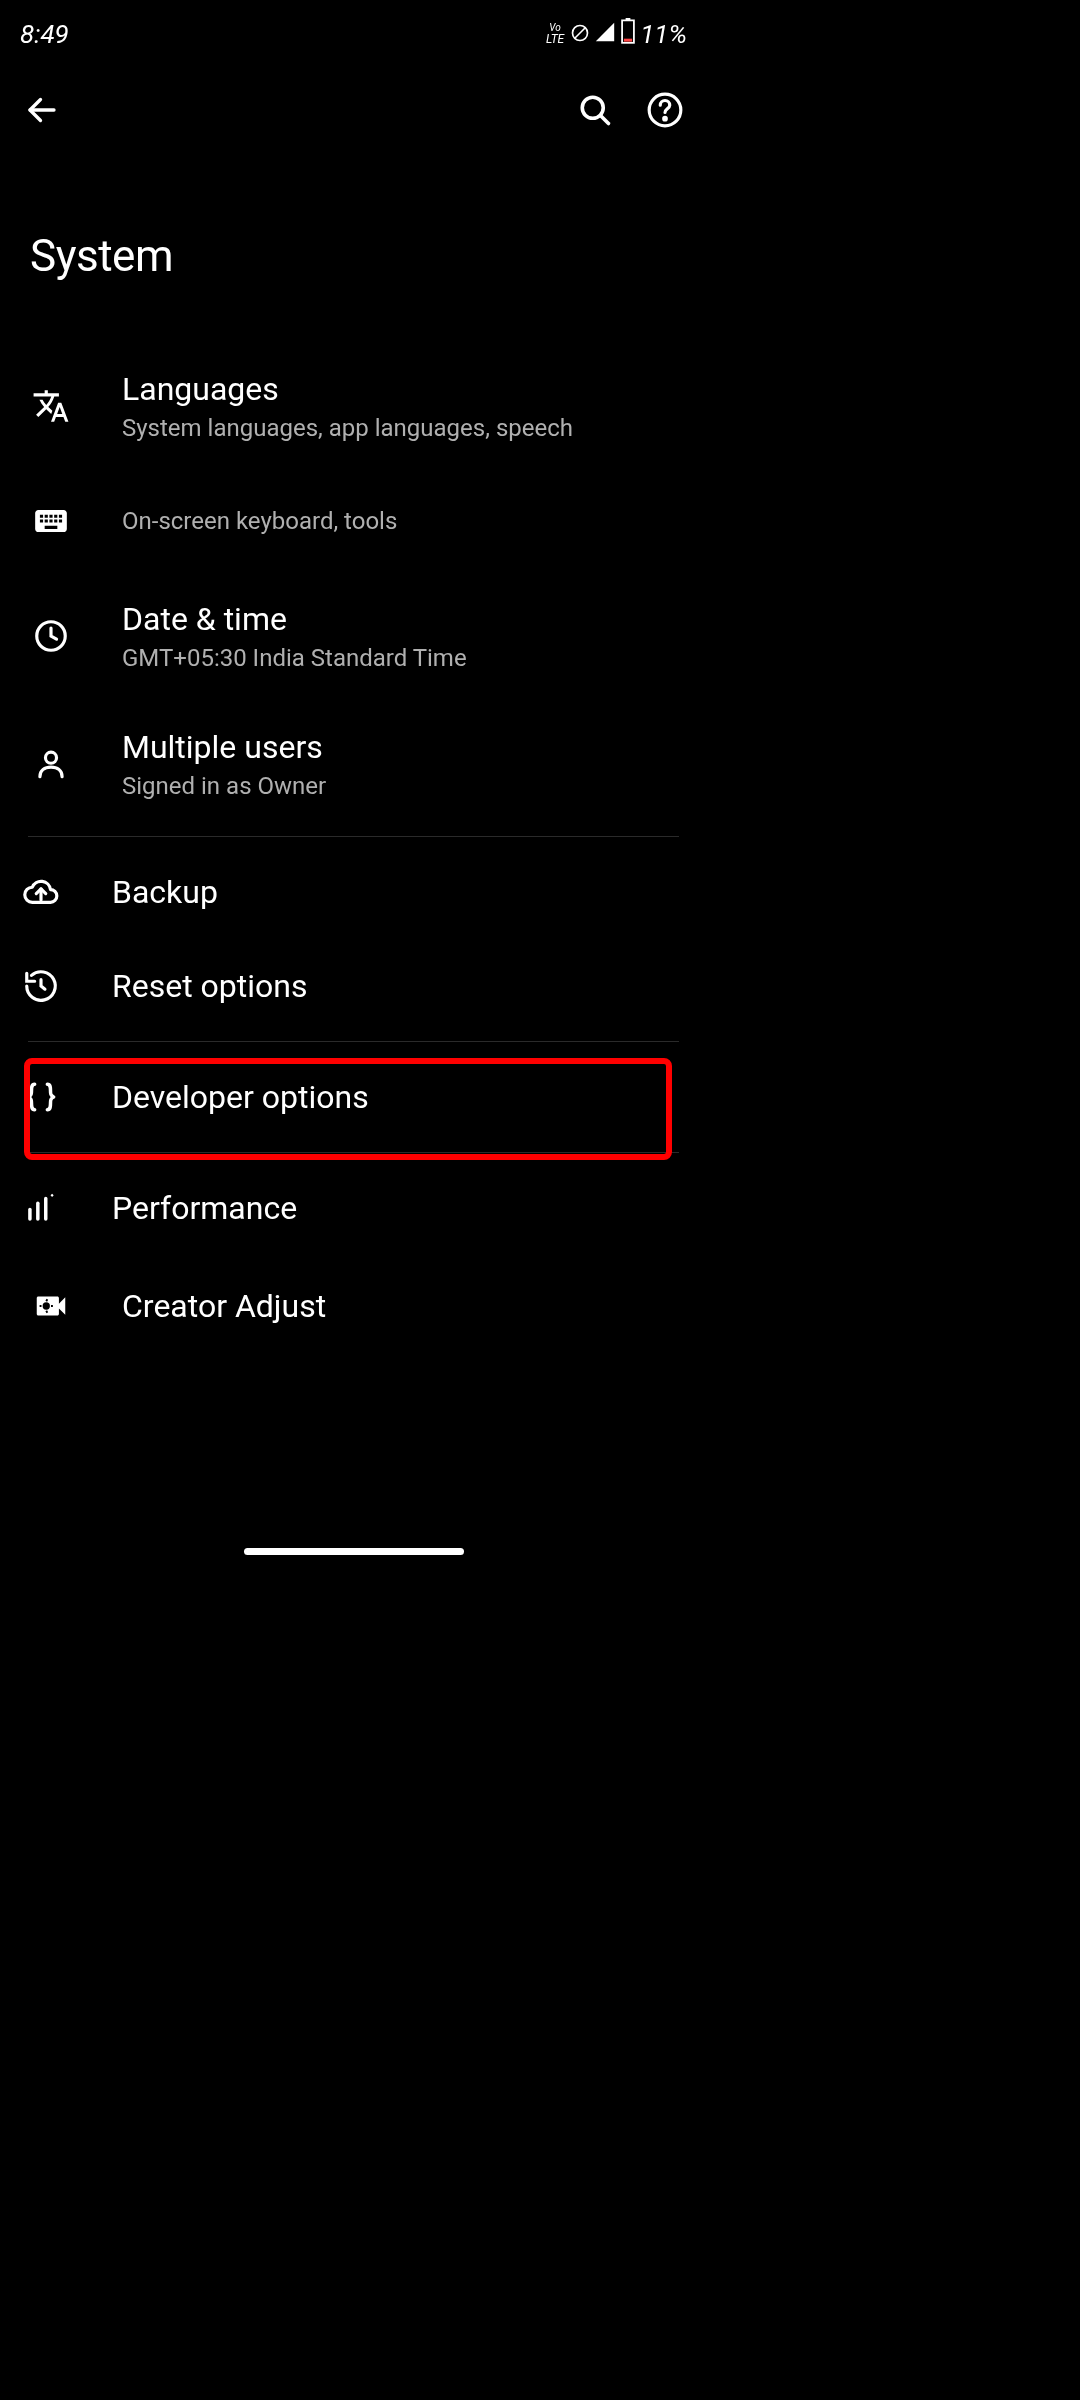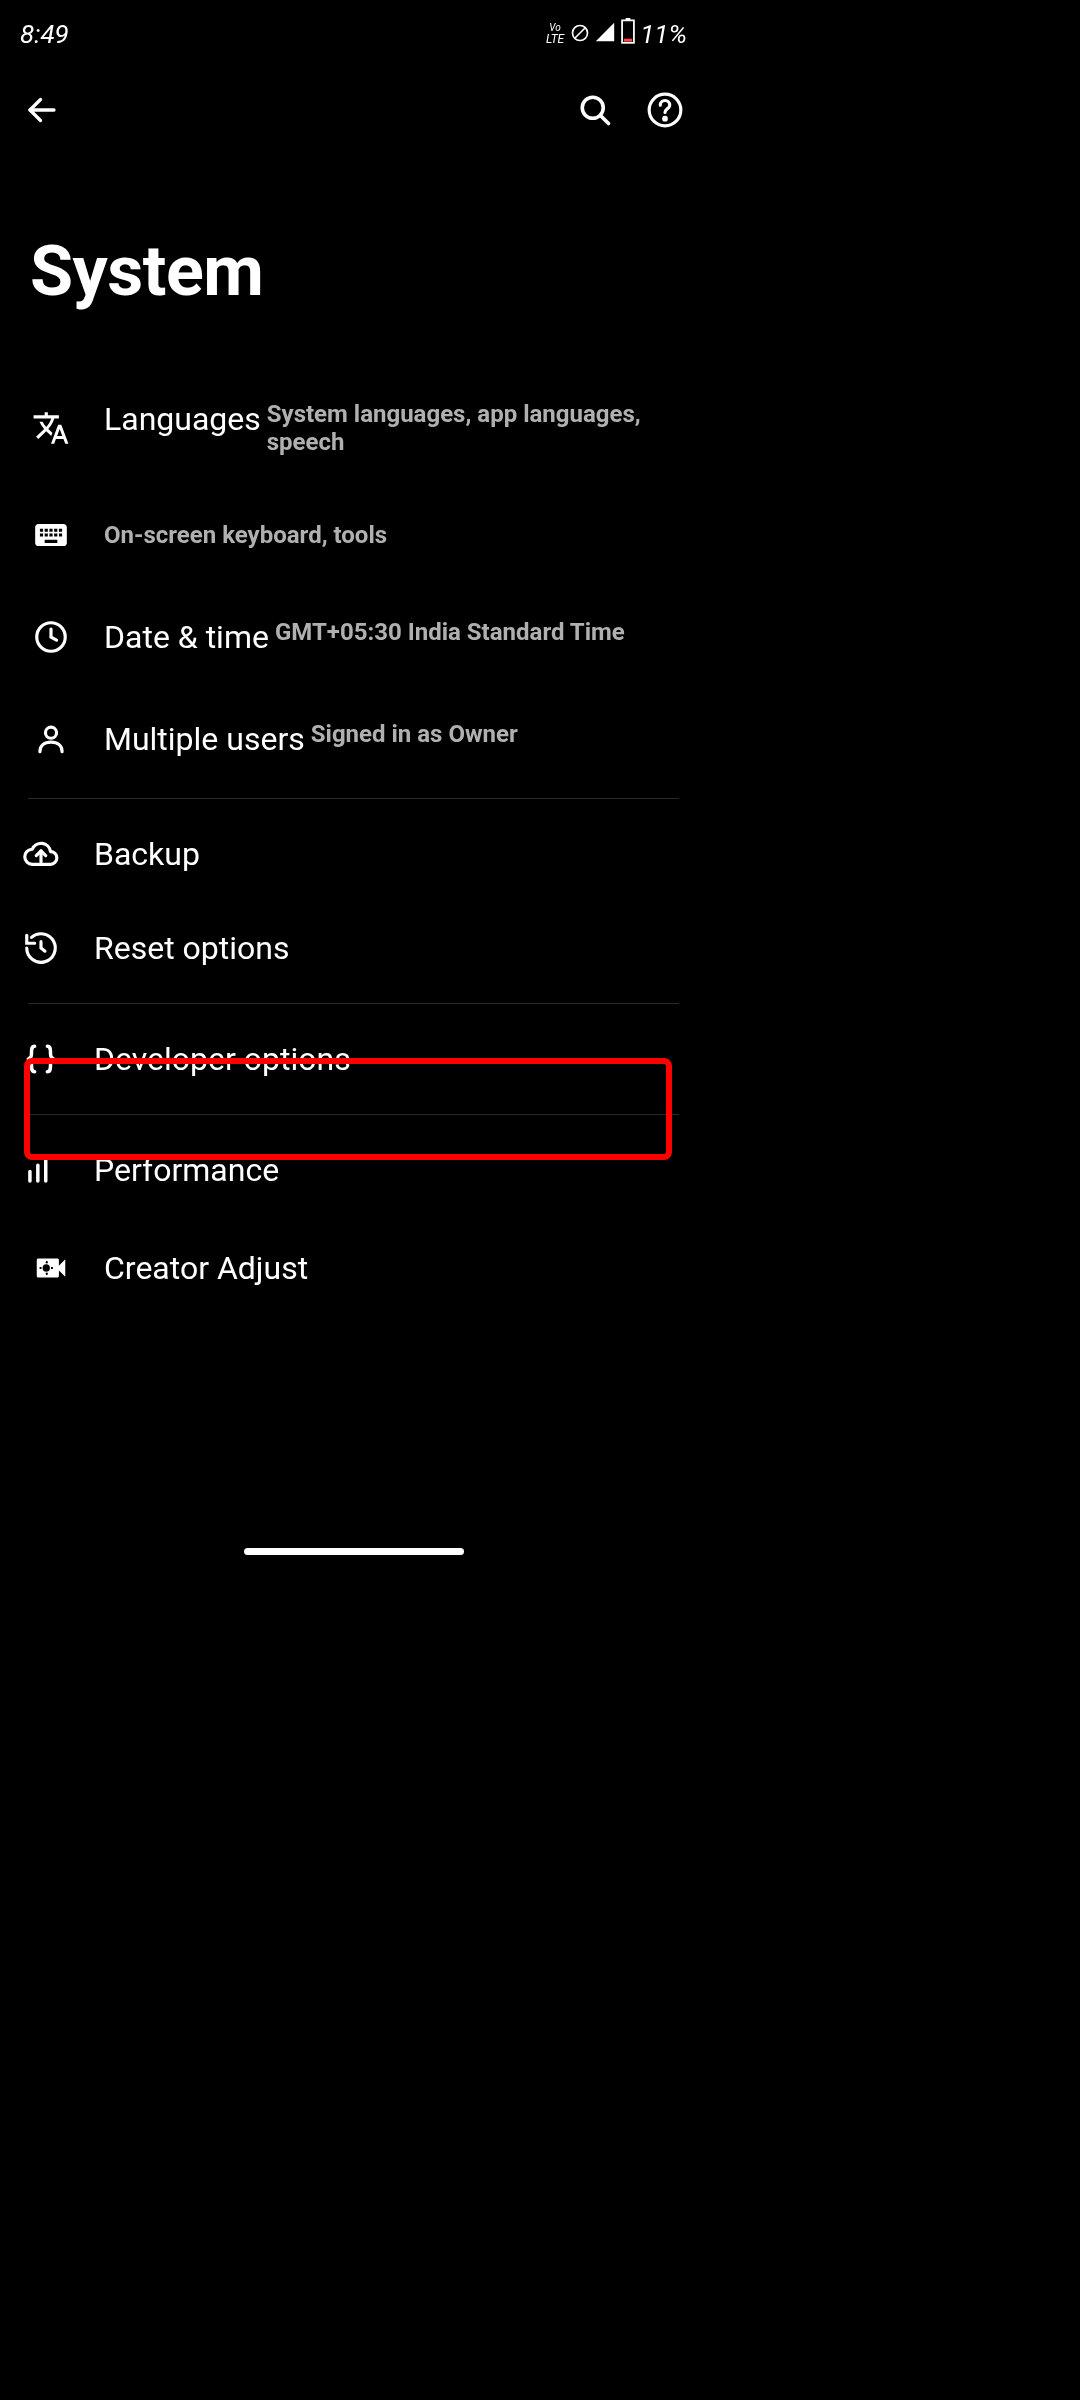--- a/index.html
+++ b/index.html
@@ -53,22 +53,22 @@
       width: 44px;
       height: 44px;
       display: flex;
       align-items: center;
       justify-content: center;
     }
     .icon-btn + .icon-btn {
       margin-left: 26px;
     }
     .page-title {
-      font-size: 70px;
-      font-weight: 700;
+      font-size: 44px;
+      font-weight: 400;
       padding: 78px 30px 60px 30px;
       letter-spacing: -0.5px;
     }
     .settings-list {
       display: flex;
       flex-direction: column;
     }
     .settings-item {
       display: flex;
       align-items: center;
@@ -80,32 +80,33 @@
     }
     .settings-icon {
       width: 46px;
       height: 46px;
       display: flex;
       align-items: center;
       justify-content: center;
       flex-shrink: 0;
     }
     .settings-text {
-      margin-left: 30px;
-      display: flex;
+      margin-left: 48px;
+      display: flex;
+      flex-direction: column;
       gap: 6px;
     }
     .settings-title {
       font-size: 32px;
       font-weight: 400;
       color: #ffffff;
     }
     .settings-subtitle {
       font-size: 24px;
-      font-weight: 700;
+      font-weight: 400;
       color: #b0b0b0;
     }
     .divider {
       height: 1px;
       background: #2a2a2a;
       margin: 8px 28px;
     }
     .highlight-box {
       position: absolute;
       border: 6px solid #ff0000;

